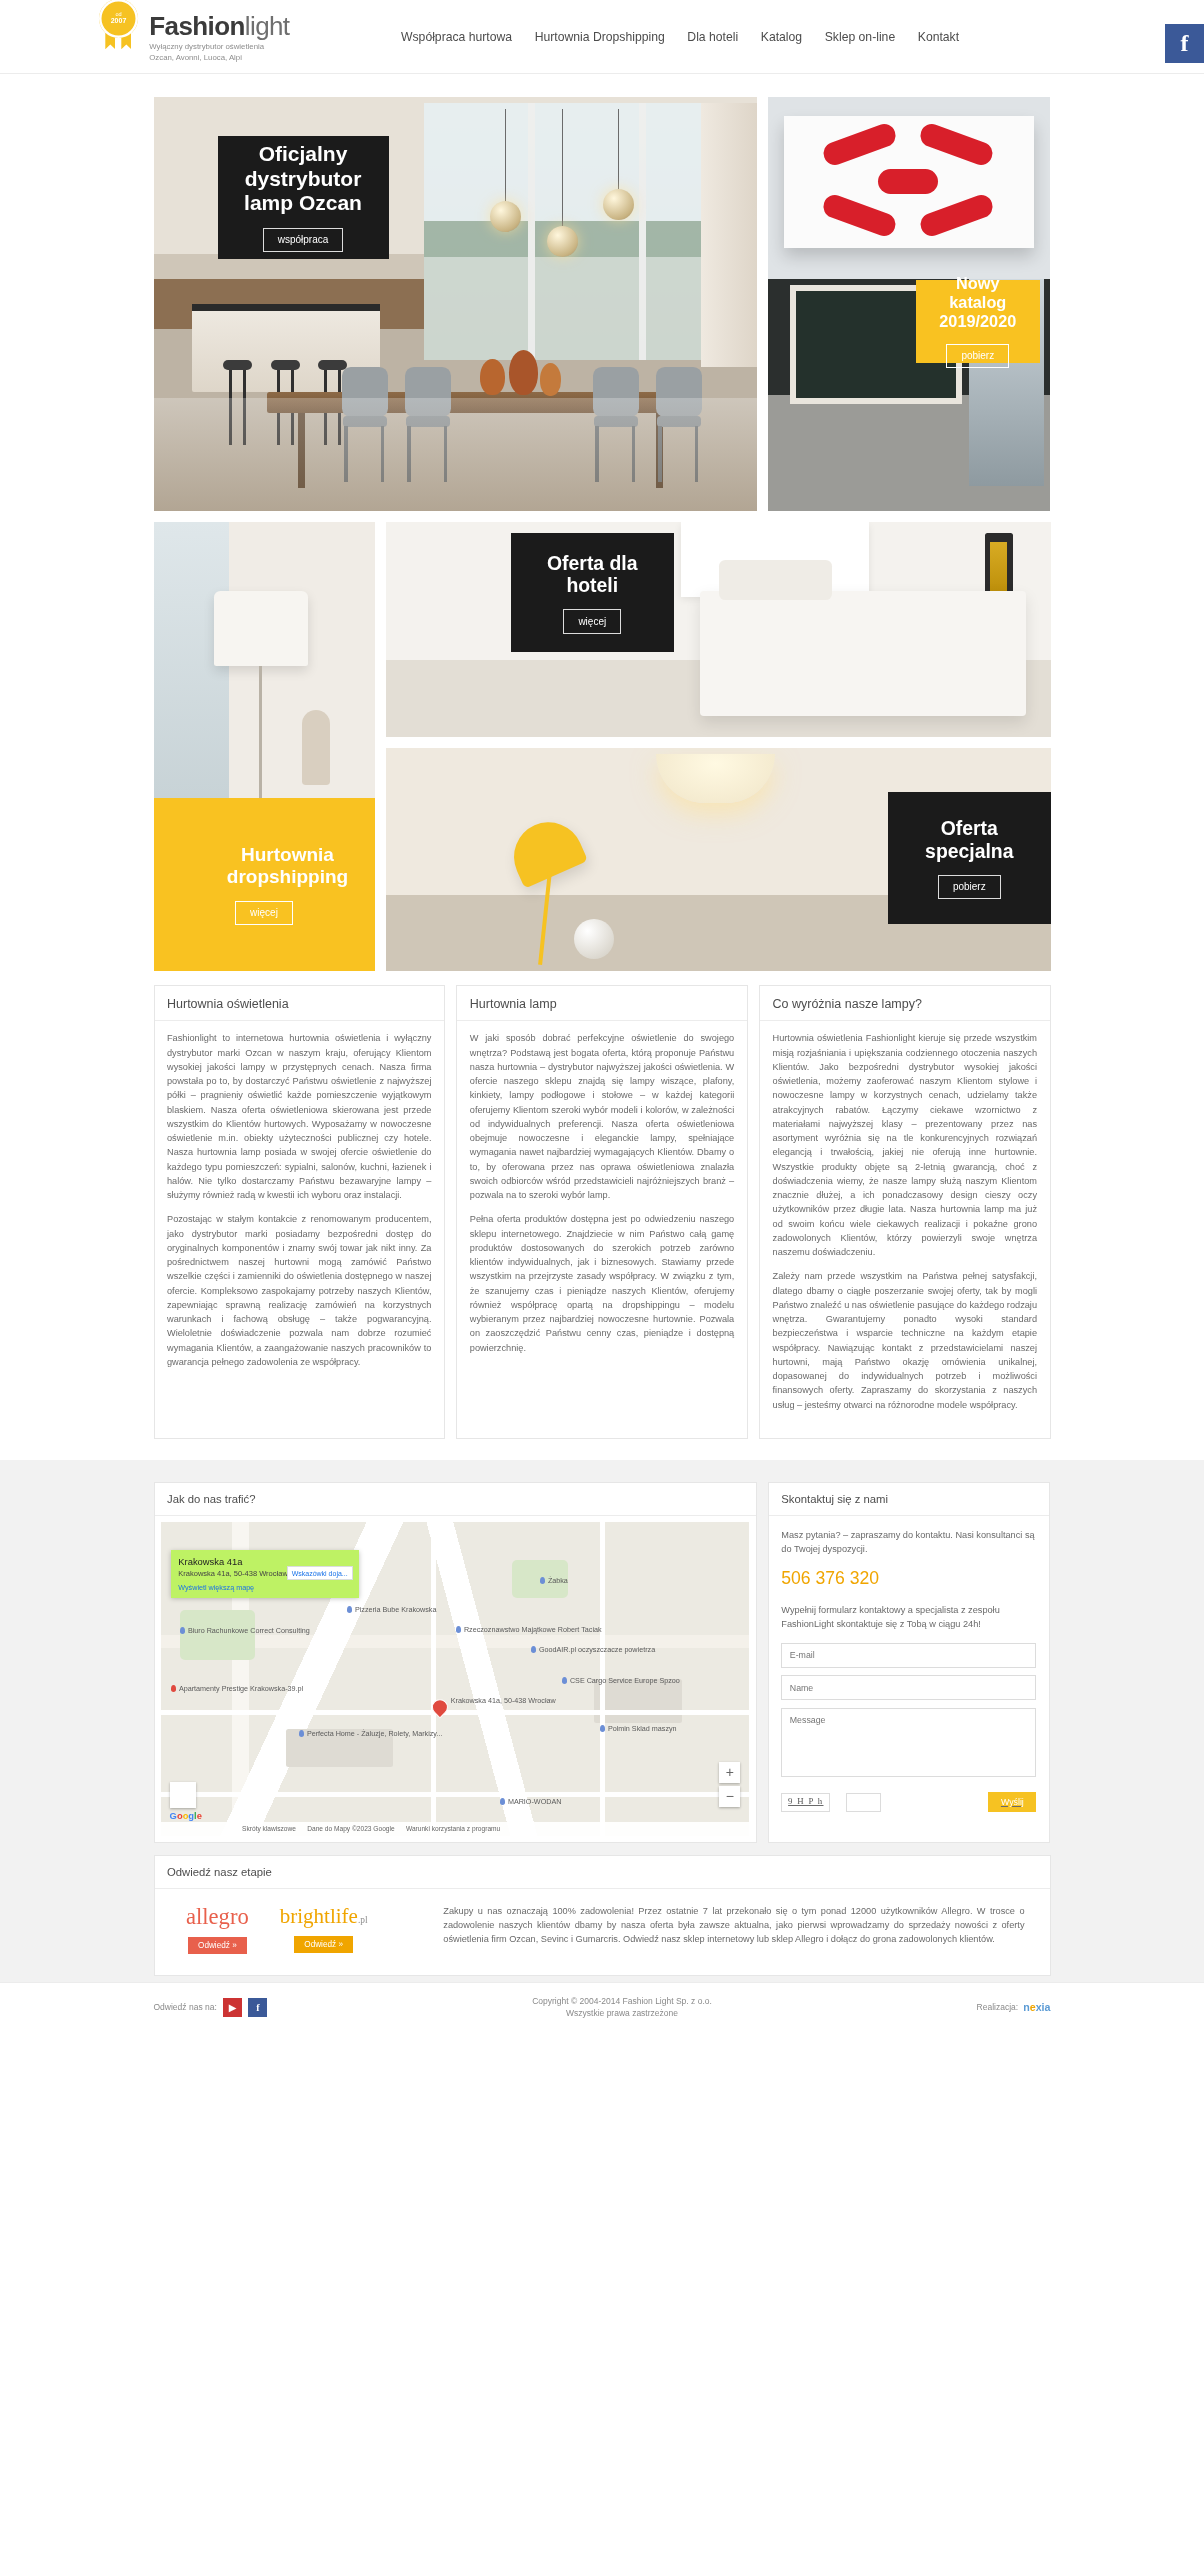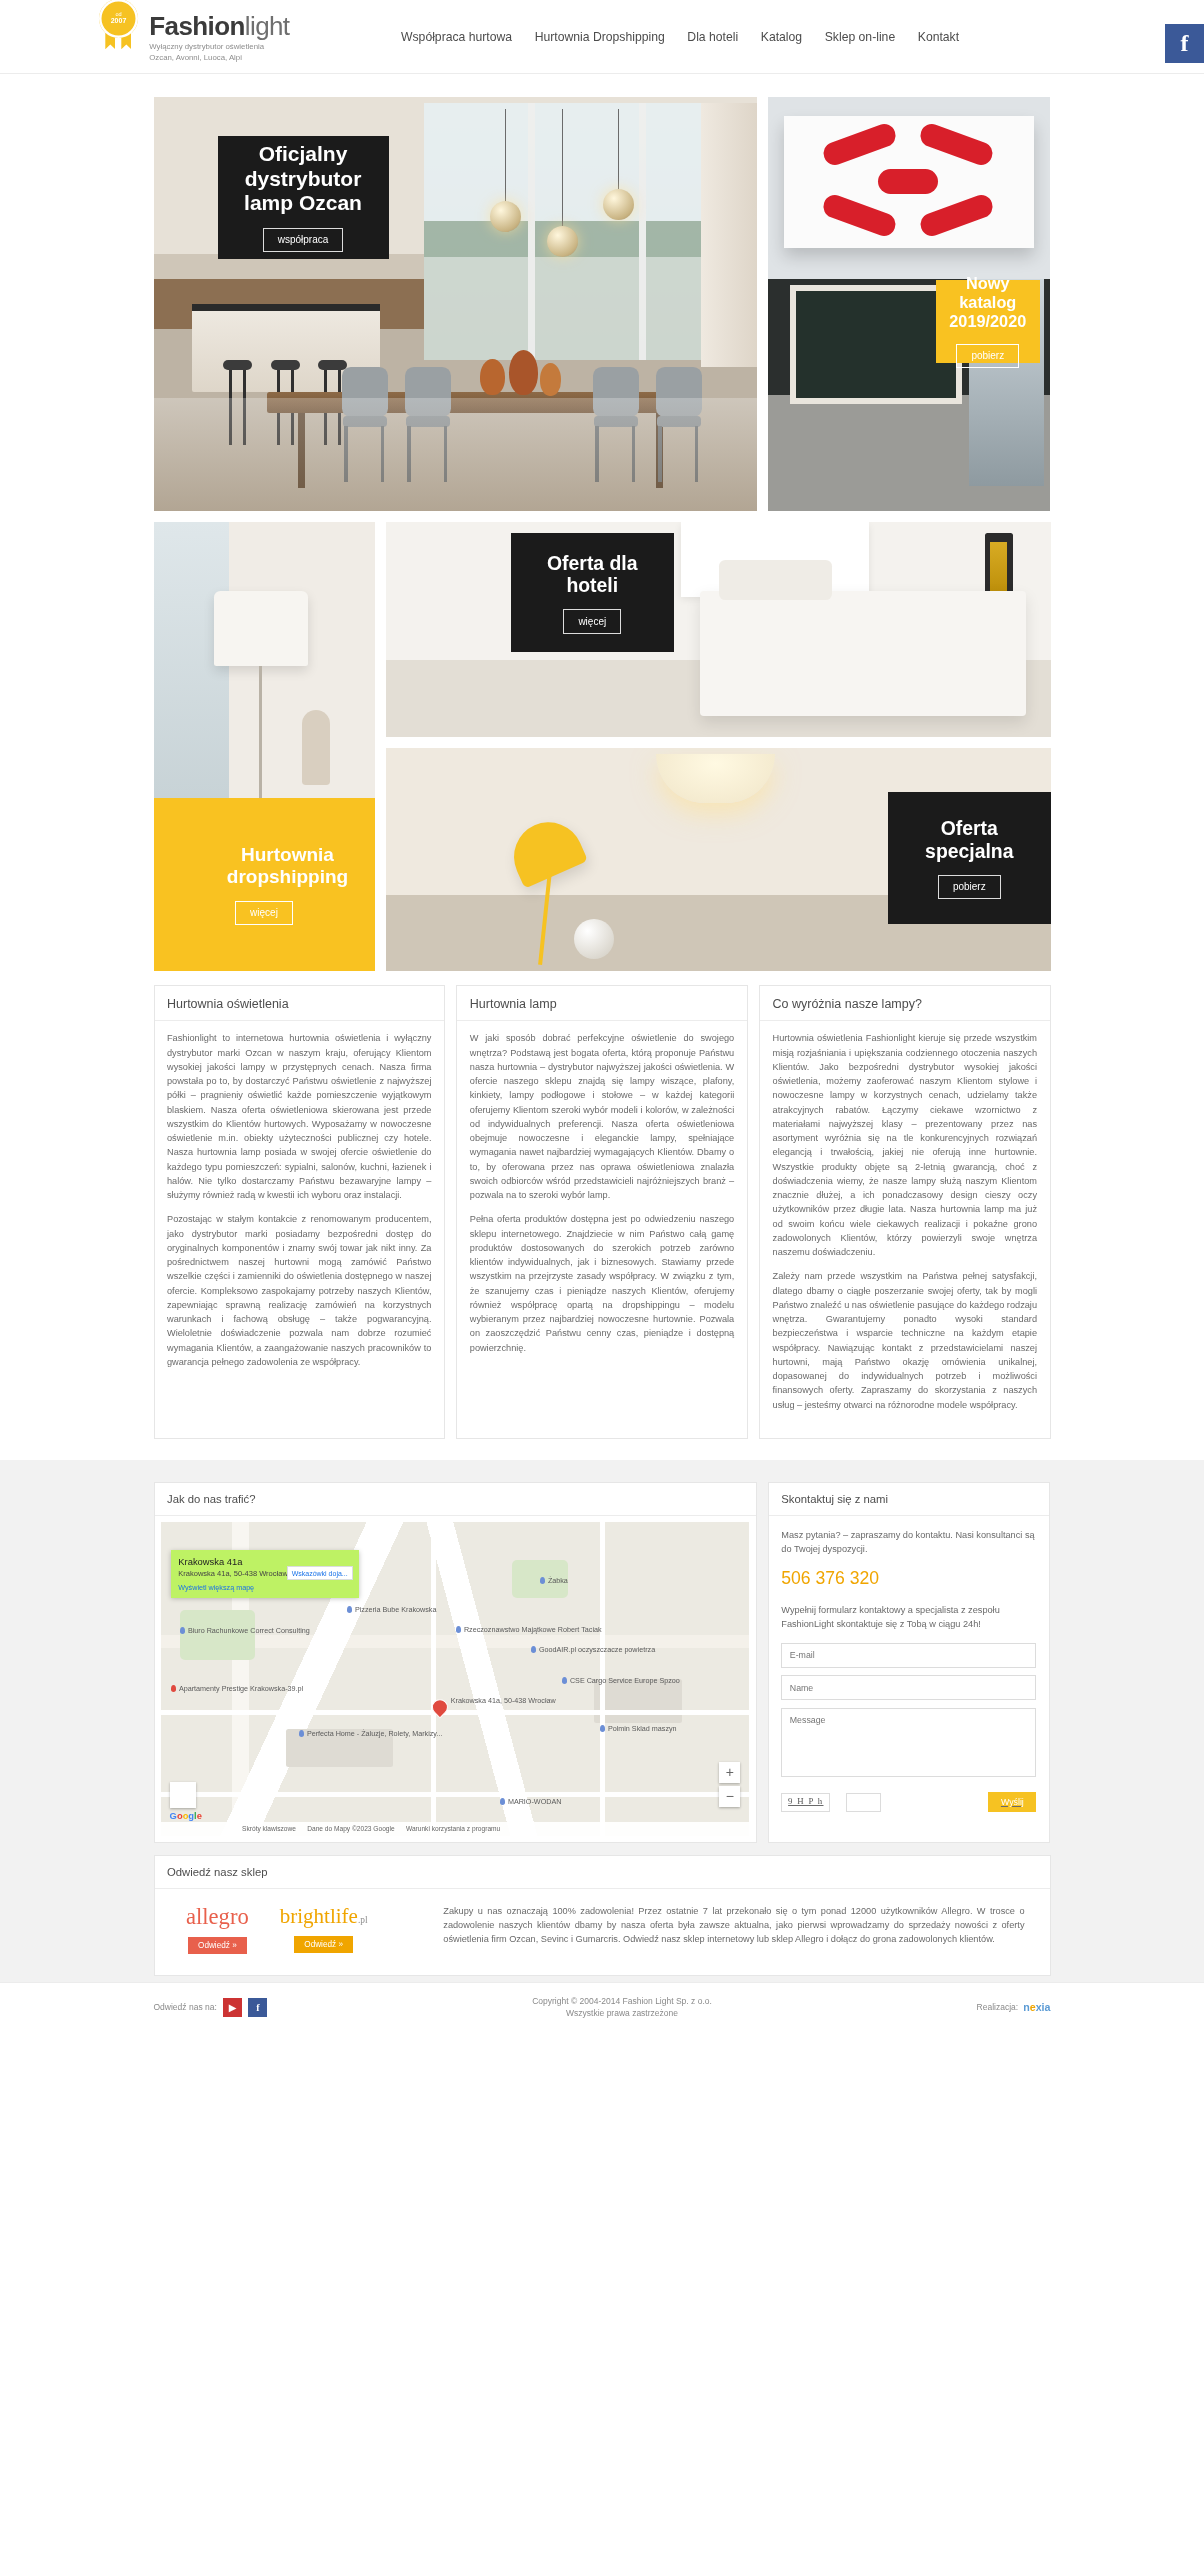--- a/index.html
+++ b/index.html
@@ -154,21 +154,21 @@
     background:#fbfbfb; box-shadow:0 8.8px 16.3px rgba(0,0,0,.18);
   }
   .ceiling-fix .petal { position:absolute; background:#d81f2a; }
   .ceiling-fix .p1 { left:38px; top:17.6px; width:75px; height:22.6px; border-radius:11.3px; transform:rotate(-20deg); }
   .ceiling-fix .p2 { left:135px; top:17.6px; width:75px; height:22.6px; border-radius:11.3px; transform:rotate(20deg); }
   .ceiling-fix .p3 { left:38px; top:88px; width:75px; height:22.6px; border-radius:11.3px; transform:rotate(20deg); }
   .ceiling-fix .p4 { left:135px; top:88px; width:75px; height:22.6px; border-radius:11.3px; transform:rotate(-20deg); }
   .ceiling-fix .pc { left:94px; top:53px; width:60px; height:25px; border-radius:12.5px; }
   .blackboard { position:absolute; left:22.6px; top:188px; right:88px; height:119px; background:#24312c; border:6.3px solid #e9e5dd; }
   .window2 { position:absolute; right:6.3px; top:182px; width:75px; height:207px; background:linear-gradient(#cfd8de,#8e9aa0); }
-  .label-katalog { right:10px; top:183px; width:104px; height:83px; }
+  .label-katalog { right:10px; top:183px; width:124px; height:83px; }
   .label-katalog h2 { font-size:16.3px; }
 
   
   .tiles2 { margin-top:11.3px; display:grid; grid-template-columns:221px 665px; gap:11.3px; }
   .img-floorlamp {
     height:449px;
     background:linear-gradient(180deg,#f0ece6 0 70%, #ded7cc 70%);
     position:relative;
   }
   .fl-window { position:absolute; left:0; top:0; width:75px; bottom:94px; background:linear-gradient(#dfe7ea,#c1cdd1); }
@@ -546,21 +546,21 @@
             <div class="captcha-row">
               <div class="captcha-img">9 H P h</div>
               <input class="captcha-input" style="">
               <button class="btn-send">Wyślij</button>
             </div>
           </div>
         </div>
       </div>
 
       <div class="shops">
-        <h3 style="margin:0;padding:10px 12.5px;font-size:11.3px;font-weight:normal;color:#4d4d4d;border-bottom:0.6px solid #ececec;">Odwiedź nasz sklep</h3>
+        <h3 style="margin:0;padding:10px 12.5px;font-size:11.3px;font-weight:normal;color:#4d4d4d;border-bottom:0.6px solid #ececec;">Odwiedź nasz etapie</h3>
         <div class="shops-body">
           <div class="shop-logos">
             <div class="shop-item">
               <div class="shop-allegro">allegro</div>
               <div class="shop-btn">Odwiedź »</div>
             </div>
             <div class="shop-item">
               <div class="shop-bright">
                 <span>brightlife</span><span class="pl">.pl</span>
               </div>

